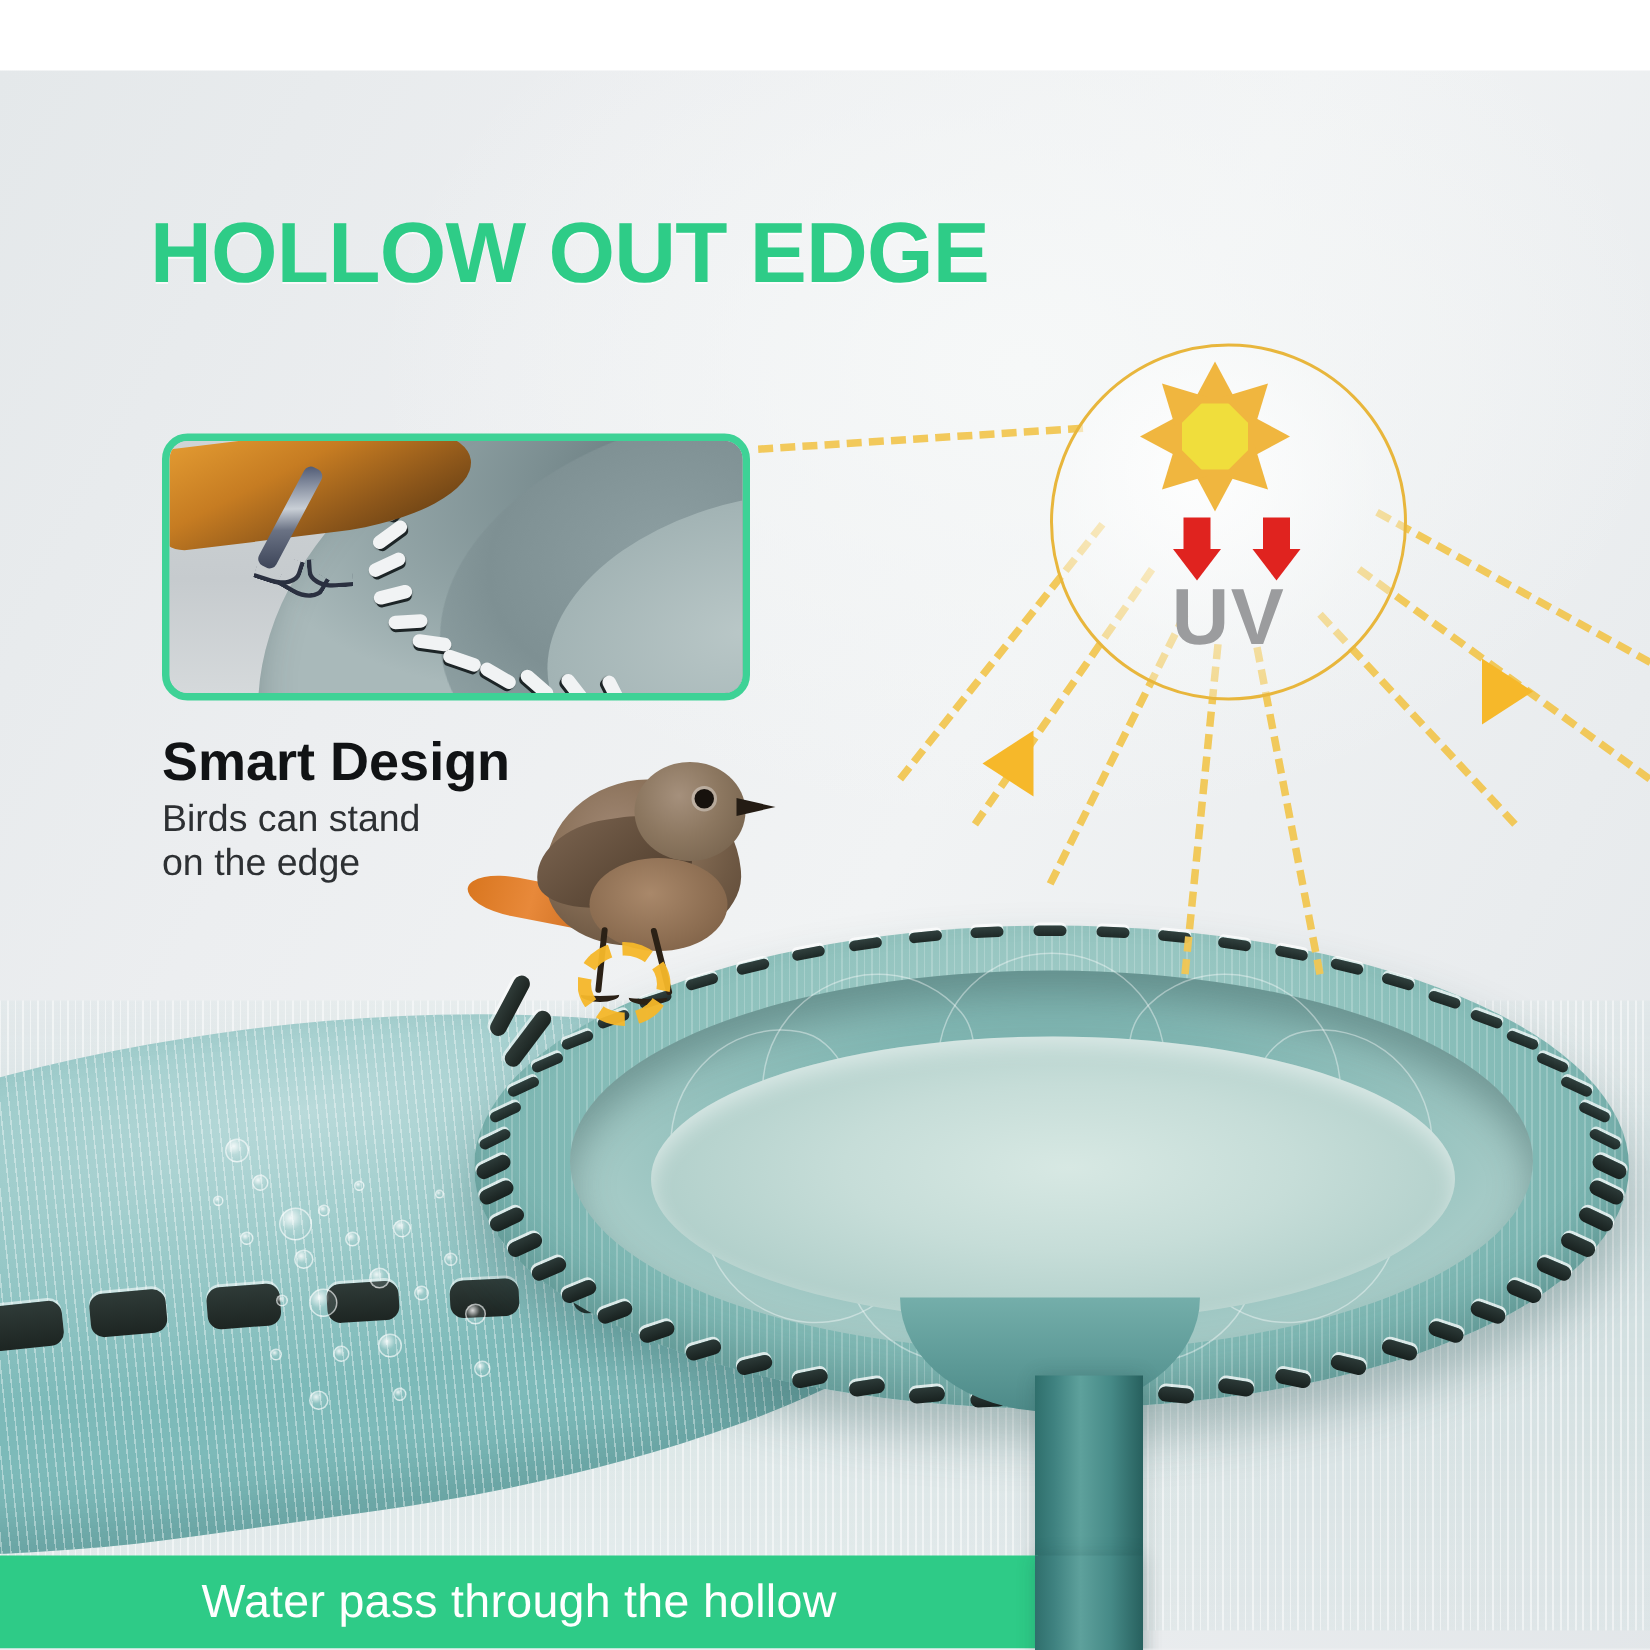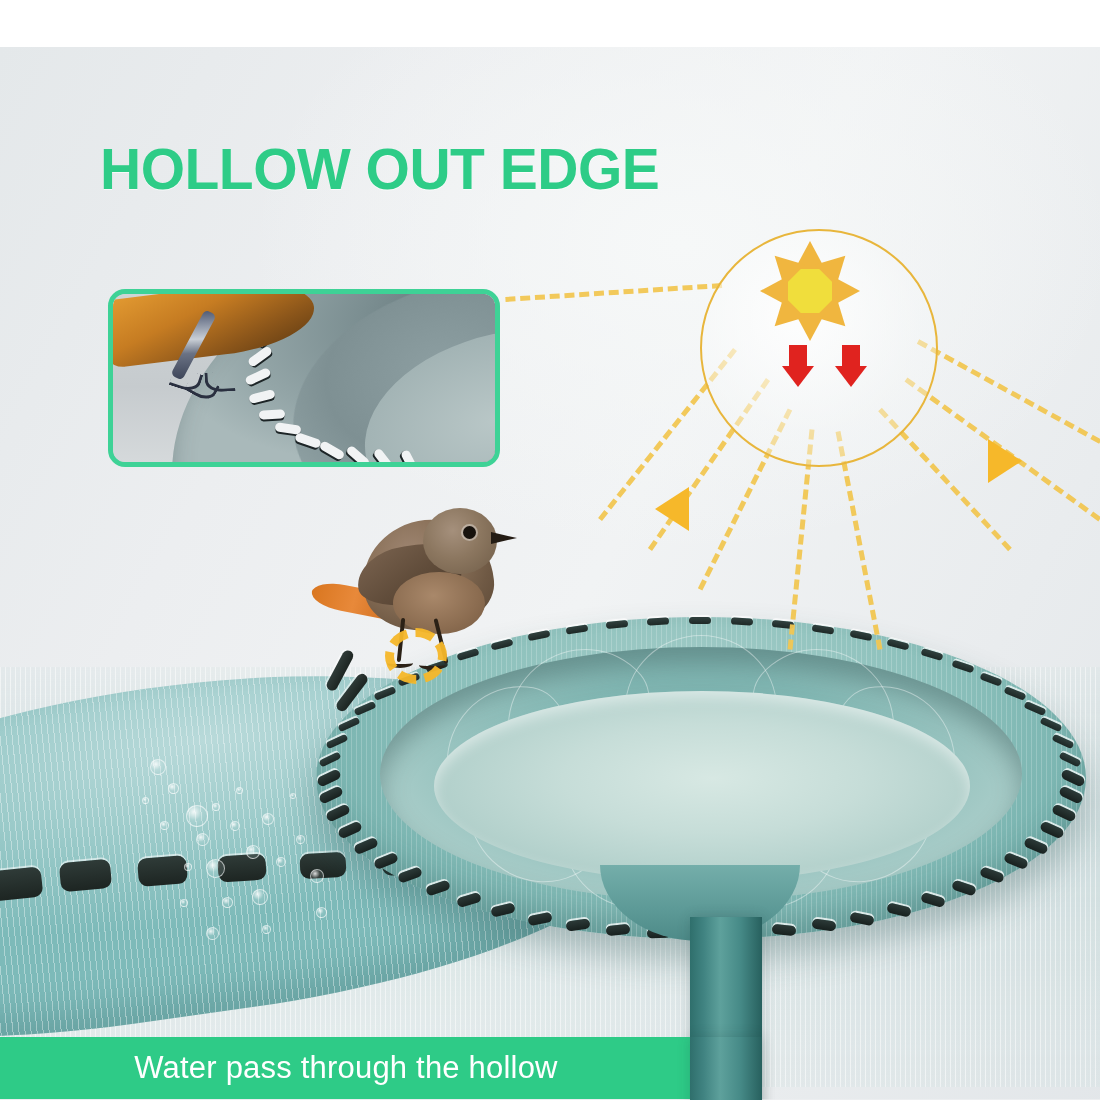--- a/index.html
+++ b/index.html
@@ -454,20 +454,23 @@
       <div class="ins-tail"></div>
       <div class="ins-leg"></div>
       <div class="ins-claw">
         <span style="left:0;top:2px;transform:rotate(18deg)"></span>
         <span style="left:16px;top:10px;transform:rotate(30deg)"></span>
         <span style="left:34px;top:4px;transform:rotate(-4deg) scaleX(-1)"></span>
       </div>
     </div>
   </div>
 
+  <div class="smart-title">Smart Design</div>
+  <div class="smart-desc">Birds can stand
+on the edge</div>
 
   <div id="rays">
       <div class="ray-line" style="left: 722px; top: 236px; width: 217.451px; transform: rotate(176.309deg);"></div>
       <div class="ray-line" style="left: 735px; top: 300px; width: 217.083px; transform: rotate(128.454deg);"></div>
       <div class="ray-line" style="left: 768px; top: 330px; width: 206.94px; transform: rotate(124.765deg);"></div>
       <div class="ray-line" style="left: 790px; top: 360px; width: 201.246px; transform: rotate(116.565deg);"></div>
       <div class="ray-line" style="left: 812px; top: 380px; width: 221.097px; transform: rotate(95.7106deg);"></div>
       <div class="ray-line" style="left: 838px; top: 382px; width: 222.009px; transform: rotate(79.095deg);"></div>
       <div class="ray-line" style="left: 880px; top: 360px; width: 191.05px; transform: rotate(47.1211deg);"></div>
       <div class="ray-line" style="left: 906px; top: 330px; width: 239.24px; transform: rotate(35.8161deg);"></div>
@@ -489,20 +492,21 @@
       <div class="ray" style="transform: translate(-50%, -100%) rotate(315deg) translateY(-22px);"></div>
     </div>
   <div class="uv-arrow uv-a1">
     <div class="shaft"></div>
       <div class="head"></div>
   </div>
   <div class="uv-arrow uv-a2">
     <div class="shaft"></div>
       <div class="head"></div>
   </div>
+  <div class="uv-text">UV</div>
 
   <div class="bird">
     <div class="bird-tail"></div>
     <div class="bird-body"></div>
     <div class="bird-wing"></div>
     <div class="bird-belly"></div>
     <div class="bird-head"></div>
     <div class="bird-eye"></div>
     <div class="bird-beak"></div>
     <div class="bird-leg" style="left:84px;top:116px;height:44px;transform:rotate(6deg)"></div>

